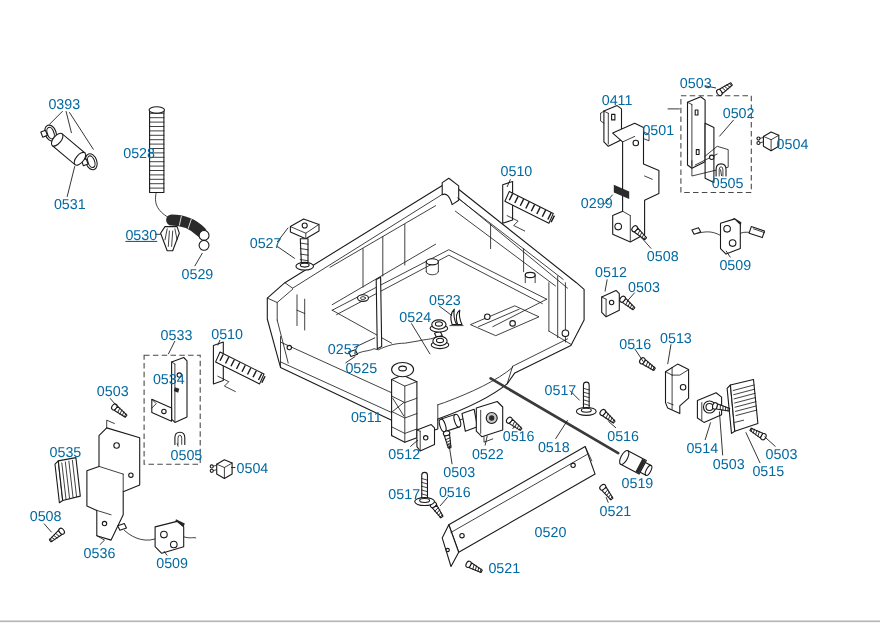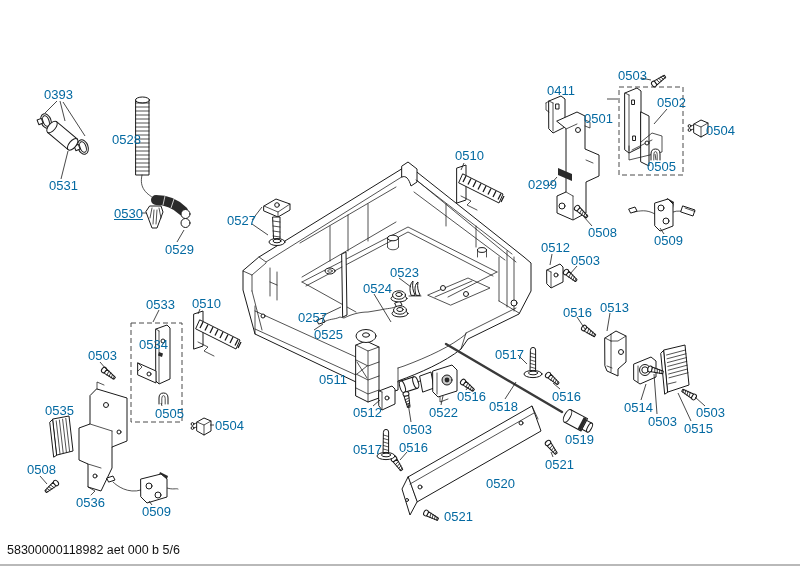--- a/index.html
+++ b/index.html
@@ -397,16 +397,15 @@
       <div class="callout" style="left: 76px; top: 496px;">0536</div>
       <div class="callout" style="left: 142px; top: 505px;">0509</div>
       <div class="callout" style="left: 600px; top: 301px;">0513</div>
       <div class="callout" style="left: 563px; top: 306px;">0516</div>
       <div class="callout" style="left: 624px; top: 401px;">0514</div>
       <div class="callout" style="left: 648px; top: 415px;">0503</div>
       <div class="callout" style="left: 684px; top: 422px;">0515</div>
       <div class="callout" style="left: 696px; top: 406px;">0503</div>
     </div>
 
-<div class="footer">58300000118982 aet 000 b 5/6</div>
 <div class="bottom-rule"></div>
 
 </div>
 
 </body></html>

